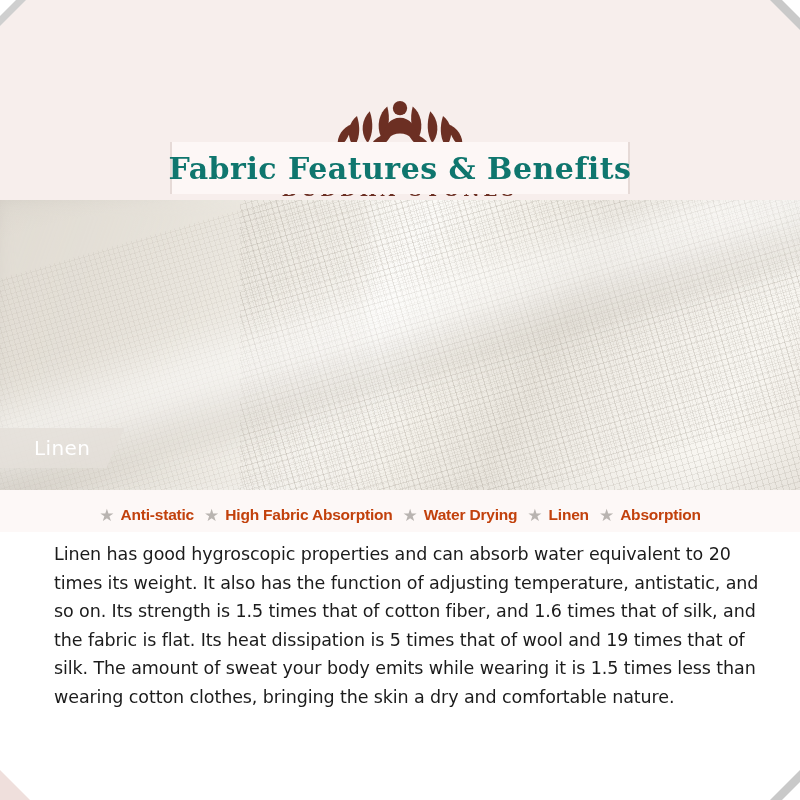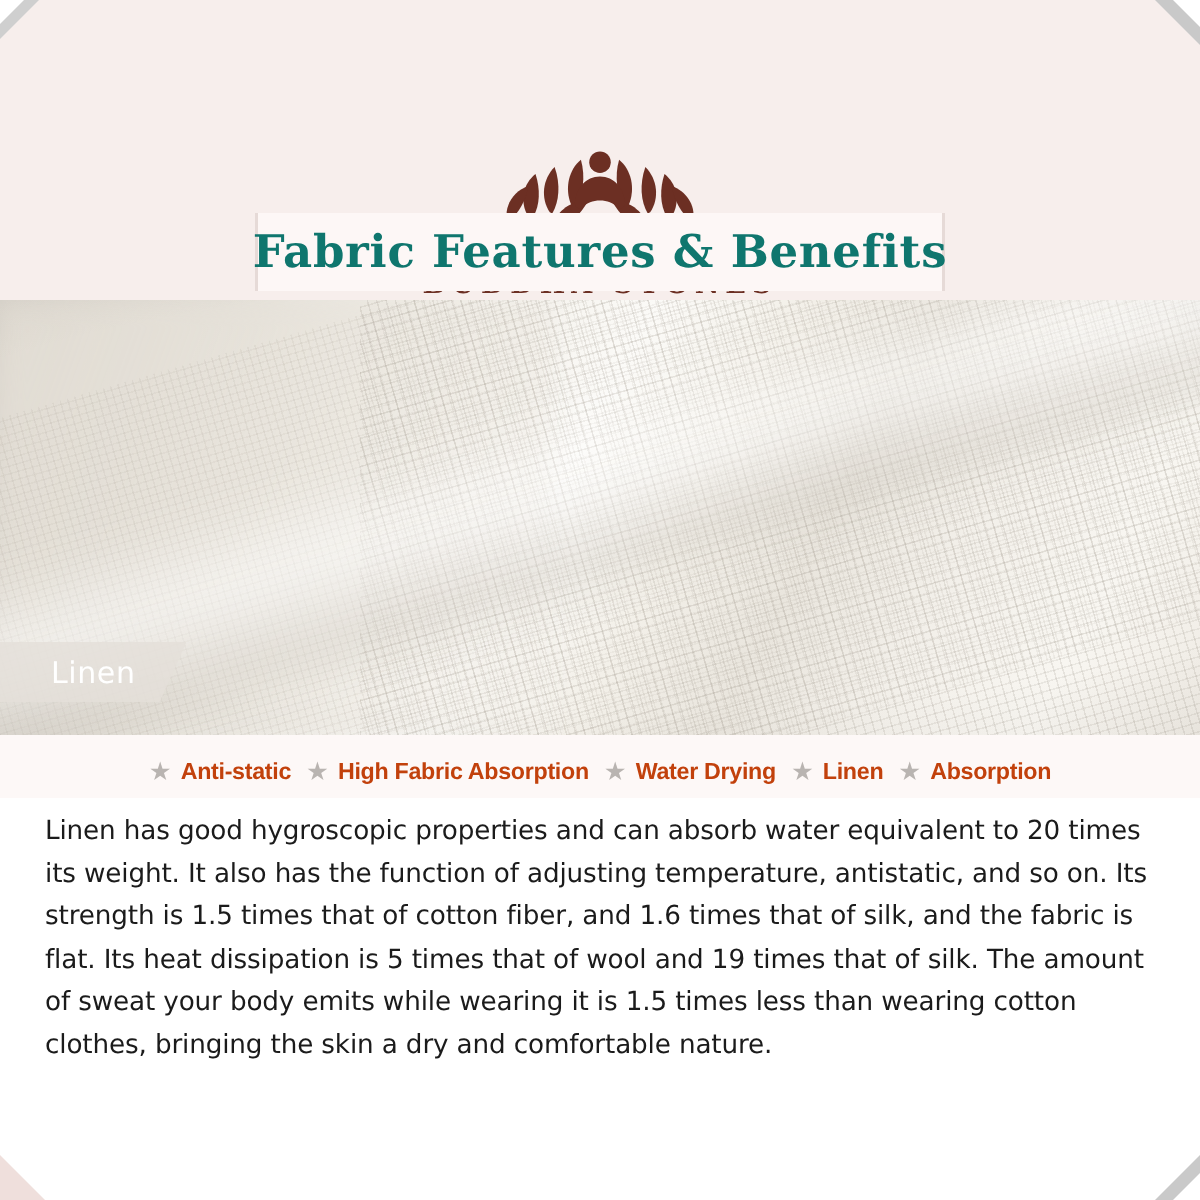--- a/index.html
+++ b/index.html
@@ -233,20 +233,21 @@
     font-weight: 700;
     font-size: 15.5px;
     color: #c2410c;
     letter-spacing: -0.2px;
   }
 
   
   .description {
     background: #ffffff;
     padding: 8px 30px 0 30px;
+    margin-left: 24px;
   }
   .description p {
     margin: 0;
     font-family: "DejaVu Sans", sans-serif;
     font-size: 17.5px;
     line-height: 1.63;
     color: #1b1b1b;
     letter-spacing: -0.1px;
   }
 </style>

